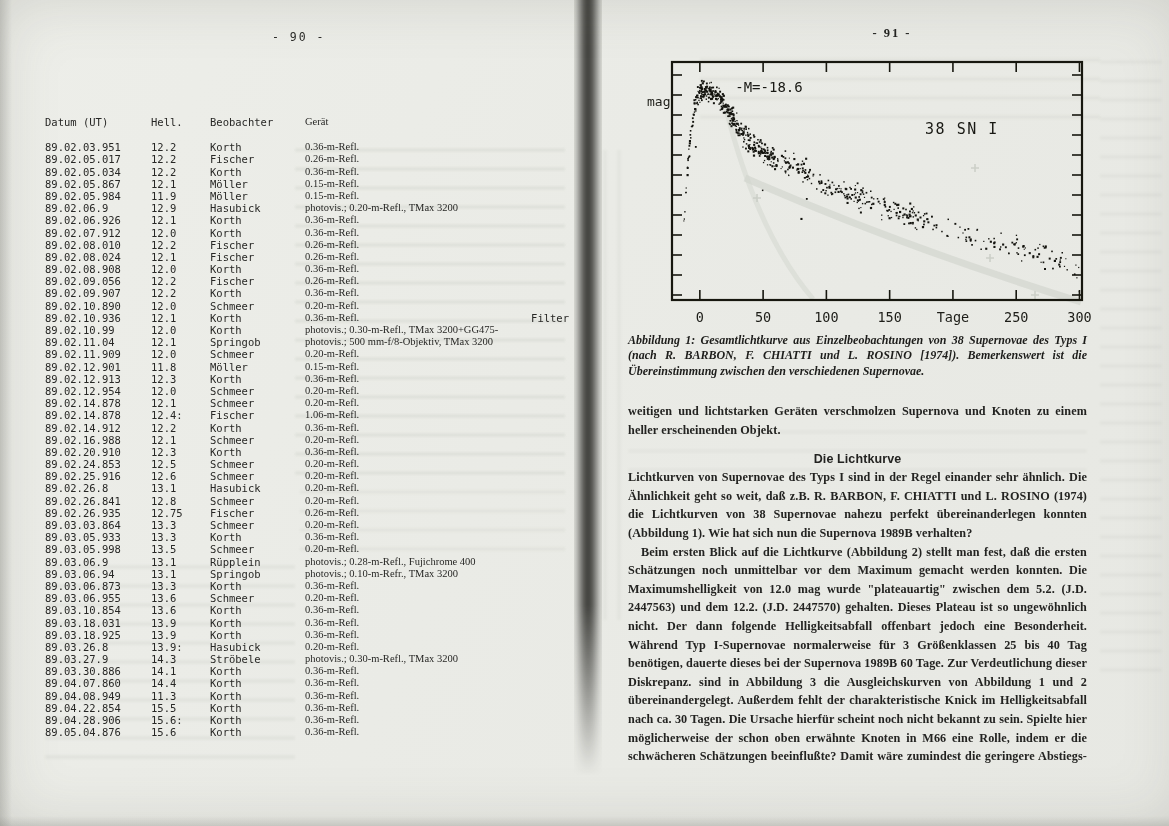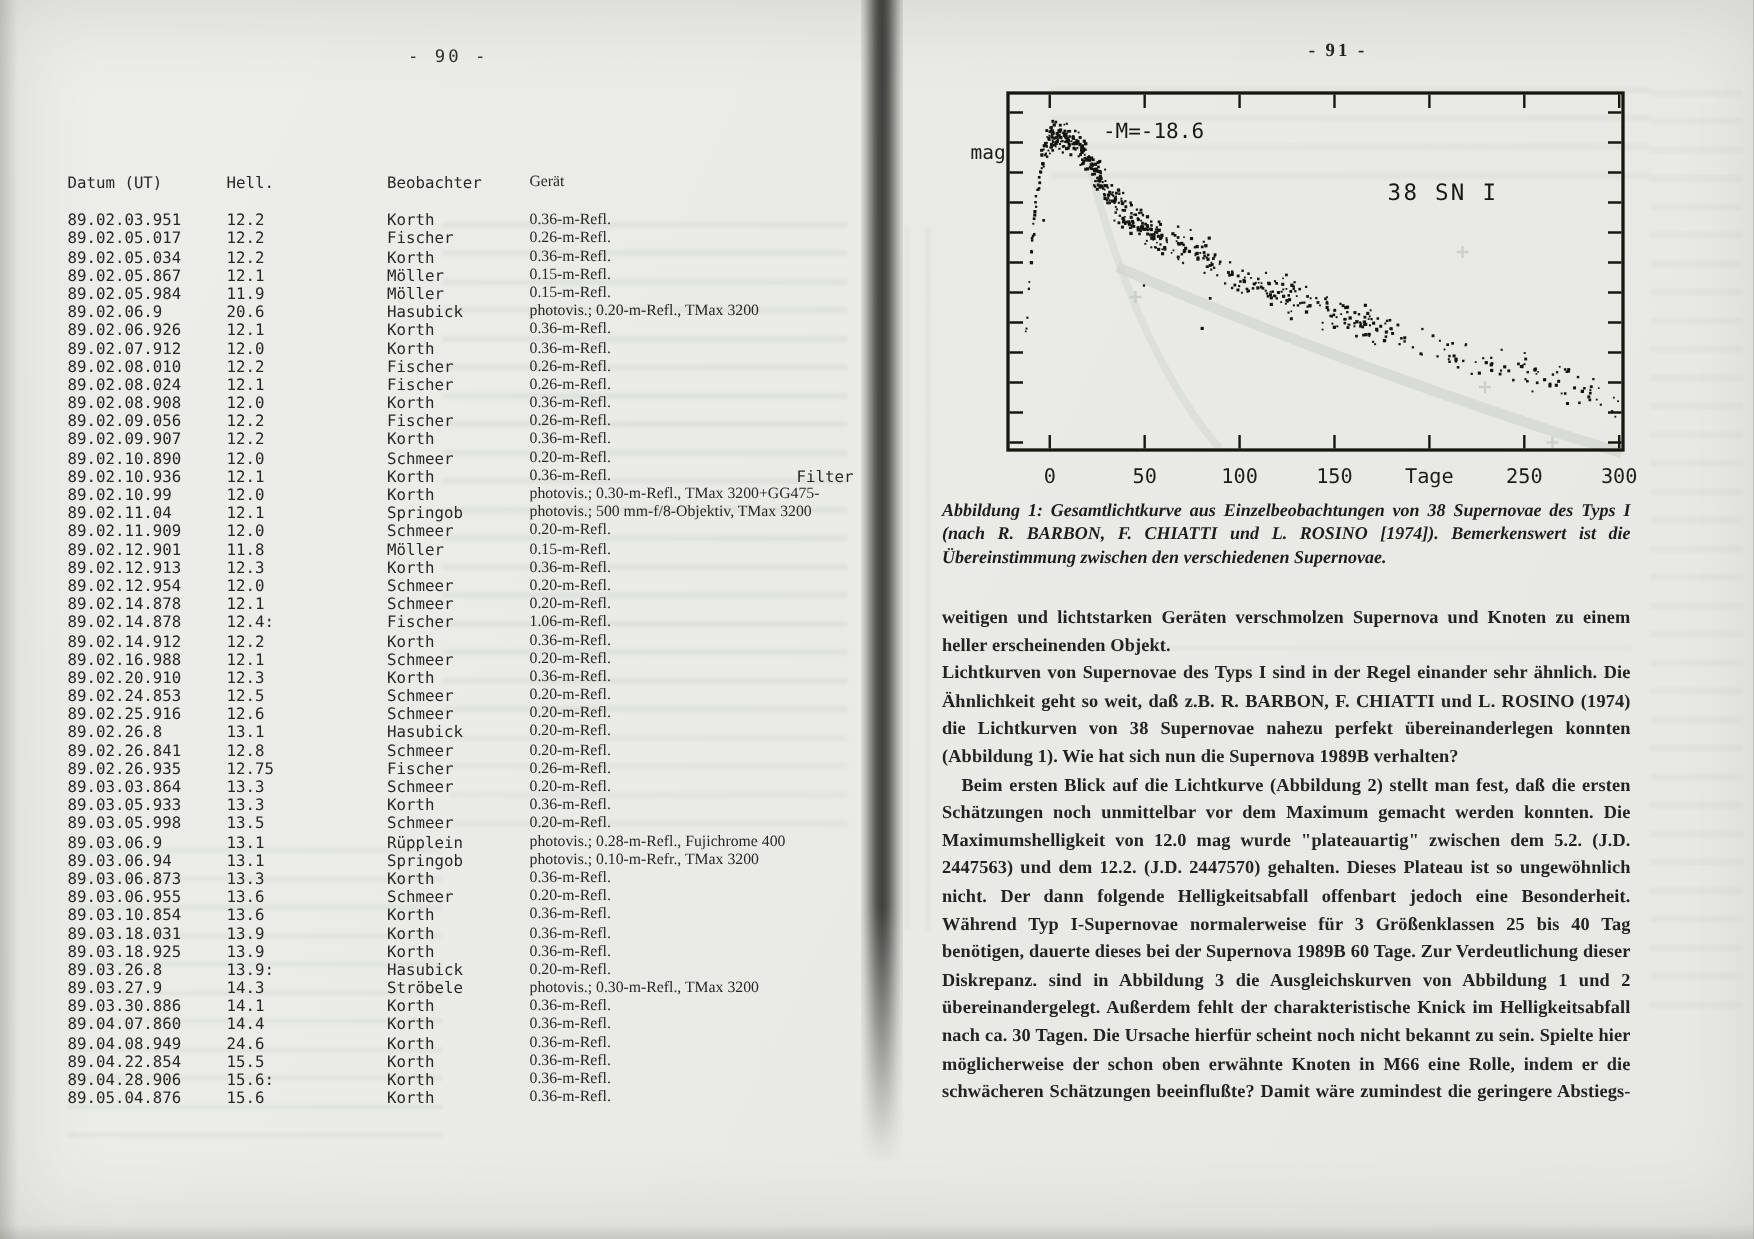--- a/index.html
+++ b/index.html
@@ -14,21 +14,21 @@
   .pnum-l{position:absolute;left:272px;top:30px;font:11.5px "DejaVu Sans Mono",monospace;
         letter-spacing:2px;color:#2b2b28;}
   .tbl-title{position:absolute;left:45px;top:71px;font:10.8px "DejaVu Sans Mono",monospace;
         line-height:14.5px;color:#262624;white-space:nowrap;}
   .obs{position:absolute;left:45px;top:116px;width:524px;
         font:10.5px "DejaVu Sans Mono",monospace;color:#272725;}
   .trow{position:relative;display:flex;height:12.2px;line-height:12.2px;white-space:nowrap;}
   .hrow{margin-bottom:13px;}
   .c0{display:inline-block;width:106px;}
   .c1{display:inline-block;width:59px;}
-  .c2{display:inline-block;width:95px;margin-left:48px;}
+  .c2{display:inline-block;width:95px;}
   .c3{display:inline-block;flex:1;font-family:Liberation Serif, serif;}
   .cnote{position:absolute;right:0;top:0;}
 
   
   .gutter{position:absolute;left:574px;top:-12px;width:28px;height:812px;
         background:linear-gradient(90deg,rgba(25,25,22,0) 0%,rgba(25,25,22,.85) 42%,
                    rgba(25,25,22,.85) 58%,rgba(25,25,22,0) 100%);
         filter:blur(3px);
         -webkit-mask-image:linear-gradient(180deg,#000 0%,#000 76%,transparent 97%);
         mask-image:linear-gradient(180deg,#000 0%,#000 76%,transparent 97%);}
@@ -122,21 +122,21 @@
             <span class="c3">0.15-m-Refl.</span>
           </div>
           <div class="trow">
             <span class="c0">89.02.05.984</span>
             <span class="c1">11.9</span>
             <span class="c2">Möller</span>
             <span class="c3">0.15-m-Refl.</span>
           </div>
           <div class="trow">
             <span class="c0">89.02.06.9</span>
-            <span class="c1">20.6</span>
+            <span class="c1">12.9</span>
             <span class="c2">Hasubick</span>
             <span class="c3">photovis.; 0.20-m-Refl., TMax 3200</span>
           </div>
           <div class="trow">
             <span class="c0">89.02.06.926</span>
             <span class="c1">12.1</span>
             <span class="c2">Korth</span>
             <span class="c3">0.36-m-Refl.</span>
           </div>
           <div class="trow">
@@ -363,21 +363,21 @@
             <span class="c3">0.36-m-Refl.</span>
           </div>
           <div class="trow">
             <span class="c0">89.04.07.860</span>
             <span class="c1">14.4</span>
             <span class="c2">Korth</span>
             <span class="c3">0.36-m-Refl.</span>
           </div>
           <div class="trow">
             <span class="c0">89.04.08.949</span>
-            <span class="c1">24.6</span>
+            <span class="c1">11.3</span>
             <span class="c2">Korth</span>
             <span class="c3">0.36-m-Refl.</span>
           </div>
           <div class="trow">
             <span class="c0">89.04.22.854</span>
             <span class="c1">15.5</span>
             <span class="c2">Korth</span>
             <span class="c3">0.36-m-Refl.</span>
           </div>
           <div class="trow">
@@ -1180,20 +1180,21 @@
         <rect x="76.8" y="43.1" width="2.1" height="2.1" fill="#14140f"></rect>
         <rect x="237.8" y="148.3" width="1.8" height="1.8" fill="#14140f"></rect>
         <rect x="260.2" y="158.7" width="1.6" height="1.6" fill="#14140f"></rect>
         <rect x="158.7" y="120.9" width="1.5" height="1.5" fill="#14140f"></rect>
       </svg>
 
     <div class="caption">Abbildung 1: Gesamtlichtkurve aus Einzelbeobachtungen von 38 Supernovae des Typs I (nach R. BARBON, F. CHIATTI und L. ROSINO [1974]). Bemerkenswert ist die Übereinstimmung zwischen den verschiedenen Supernovae.</div>
 
     <div class="text-col">
       <p>weitigen und lichtstarken Geräten verschmolzen Supernova und Knoten zu einem heller erscheinenden Objekt.</p>
+      <h3 class="sec-head">Die Lichtkurve</h3>
       <p>Lichtkurven von Supernovae des Typs I sind in der Regel einander sehr ähnlich. Die Ähnlichkeit geht so weit, daß z.B. R. BARBON, F. CHIATTI und L. ROSINO (1974) die Lichtkurven von 38 Supernovae nahezu perfekt übereinanderlegen konnten (Abbildung 1). Wie hat sich nun die Supernova 1989B verhalten?</p>
       <p class="ind">Beim ersten Blick auf die Lichtkurve (Abbildung 2) stellt man fest, daß die ersten Schätzungen noch unmittelbar vor dem Maximum gemacht werden konnten. Die Maximumshelligkeit von 12.0 mag wurde "plateauartig" zwischen dem 5.2. (J.D. 2447563) und dem 12.2. (J.D. 2447570) gehalten. Dieses Plateau ist so ungewöhnlich nicht. Der dann folgende Helligkeitsabfall offenbart jedoch eine Besonderheit. Während Typ I-Supernovae normalerweise für 3 Größenklassen 25 bis 40 Tag benötigen, dauerte dieses bei der Supernova 1989B 60 Tage. Zur Verdeutlichung dieser Diskrepanz. sind in Abbildung 3 die Ausgleichskurven von Abbildung 1 und 2 übereinandergelegt. Außerdem fehlt der charakteristische Knick im Helligkeitsabfall nach ca. 30 Tagen. Die Ursache hierfür scheint noch nicht bekannt zu sein. Spielte hier möglicherweise der schon oben erwähnte Knoten in M66 eine Rolle, indem er die schwächeren Schätzungen beeinflußte? Damit wäre zumindest die geringere Abstiegs-</p>
     </div>
   </section>
 
   <div class="edge-left"></div>
   <div class="edge-right"></div>
   <div class="edge-bottom"></div>
 </div>
 

